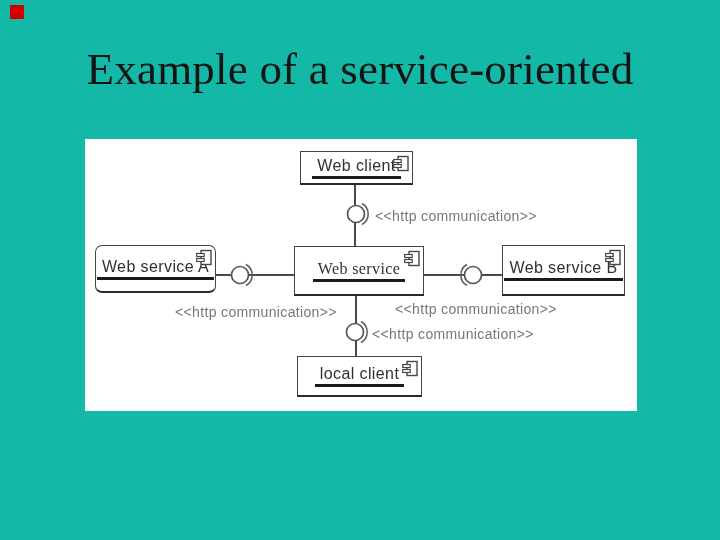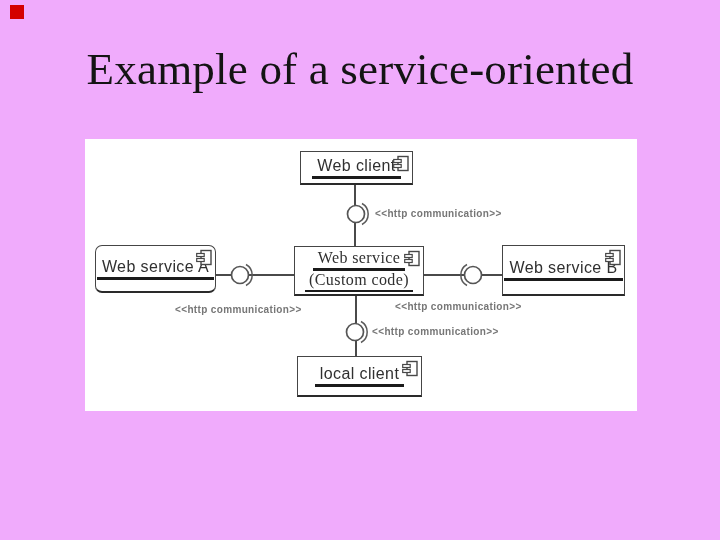--- a/index.html
+++ b/index.html
@@ -1,17 +1,17 @@
 <!DOCTYPE html>
 <html><head>
 <meta charset="utf-8">
 <style>
   html,body { margin:0; padding:0; background:#ffffff; }
   .slide {
-    position:relative; width:720px; height:540px; background:#f0abfc;
+    position:relative; width:720px; height:540px; background:#14b8a6;
     font-family:"Liberation Sans", sans-serif; overflow:hidden;
   }
   .marker { position:absolute; left:10px; top:5px; width:14px; height:14px; }
   .title {
     position:absolute; left:0; top:44px; width:720px; text-align:center;
     font-family:"Liberation Serif", serif; font-size:45px; line-height:51px;
     color:#141414; z-index:1; letter-spacing:0.2px;
   }
   
   .diagram { position:absolute; left:85px; top:139px; width:552px; height:272px; background:#ffffff; z-index:2; }
@@ -19,21 +19,21 @@
     position:absolute; box-sizing:border-box; background:#ffffff;
     border:1.6px solid #454545; border-bottom:2.6px solid #2a2a2a;
     display:flex; flex-direction:column; align-items:center; justify-content:center;
     color:#303030; font-size:16px; letter-spacing:0.4px;
   }
   .node .u { border-bottom:3px solid #1b1b1b; padding:0 5px 1px 5px; white-space:nowrap; line-height:18px; }
   .node .u2 { border-bottom:2.6px solid #1b1b1b; padding:0 4px 1px 4px; white-space:nowrap; line-height:18px; }
   .cicon { position:absolute; top:3px; right:3px; width:16px; height:17px; }
   .hline, .vline { position:absolute; background:#4a4a4a; }
   .hline { height:1.6px; } .vline { width:1.6px; }
-  .stereo { position:absolute; font-size:10px; color:#767676; letter-spacing:0.35px; white-space:nowrap;font-weight:bold; }
+  .stereo { position:absolute; font-size:14px; color:#767676; letter-spacing:0.35px; white-space:nowrap; }
   .ball { position:absolute; width:32px; height:32px; }
 </style>
 </head>
 <body>
 
 <div class="slide">
 
   <div class="marker" style="background: rgb(212, 0, 0);"></div>
 
   <div class="title">
@@ -87,21 +87,20 @@
       <span class="u">Web service A</span>
     </div>
 
     <div class="node" style="left:209px; top:107px; width:130px; height:50px;font-family:Liberation Serif, serif;">
       <svg class="cicon" viewBox="0 0 16 17">
         <rect x="5" y="1.5" width="10" height="14" fill="#ffffff" stroke="#474747" stroke-width="1.4"></rect>
         <rect x="0.7" y="4.5" width="7.5" height="3" fill="#ffffff" stroke="#474747" stroke-width="1.2"></rect>
         <rect x="0.7" y="9.5" width="7.5" height="3" fill="#ffffff" stroke="#474747" stroke-width="1.2"></rect>
       </svg>
       <span class="u">Web service</span>
-      <span class="u2">(Custom code)</span>
     </div>
 
     <div class="node" style="left:417px; top:106px; width:123px; height:51px;">
       <svg class="cicon" viewBox="0 0 16 17">
         <rect x="5" y="1.5" width="10" height="14" fill="#ffffff" stroke="#474747" stroke-width="1.4"></rect>
         <rect x="0.7" y="4.5" width="7.5" height="3" fill="#ffffff" stroke="#474747" stroke-width="1.2"></rect>
         <rect x="0.7" y="9.5" width="7.5" height="3" fill="#ffffff" stroke="#474747" stroke-width="1.2"></rect>
       </svg>
       <span class="u">Web service B</span>
     </div>

